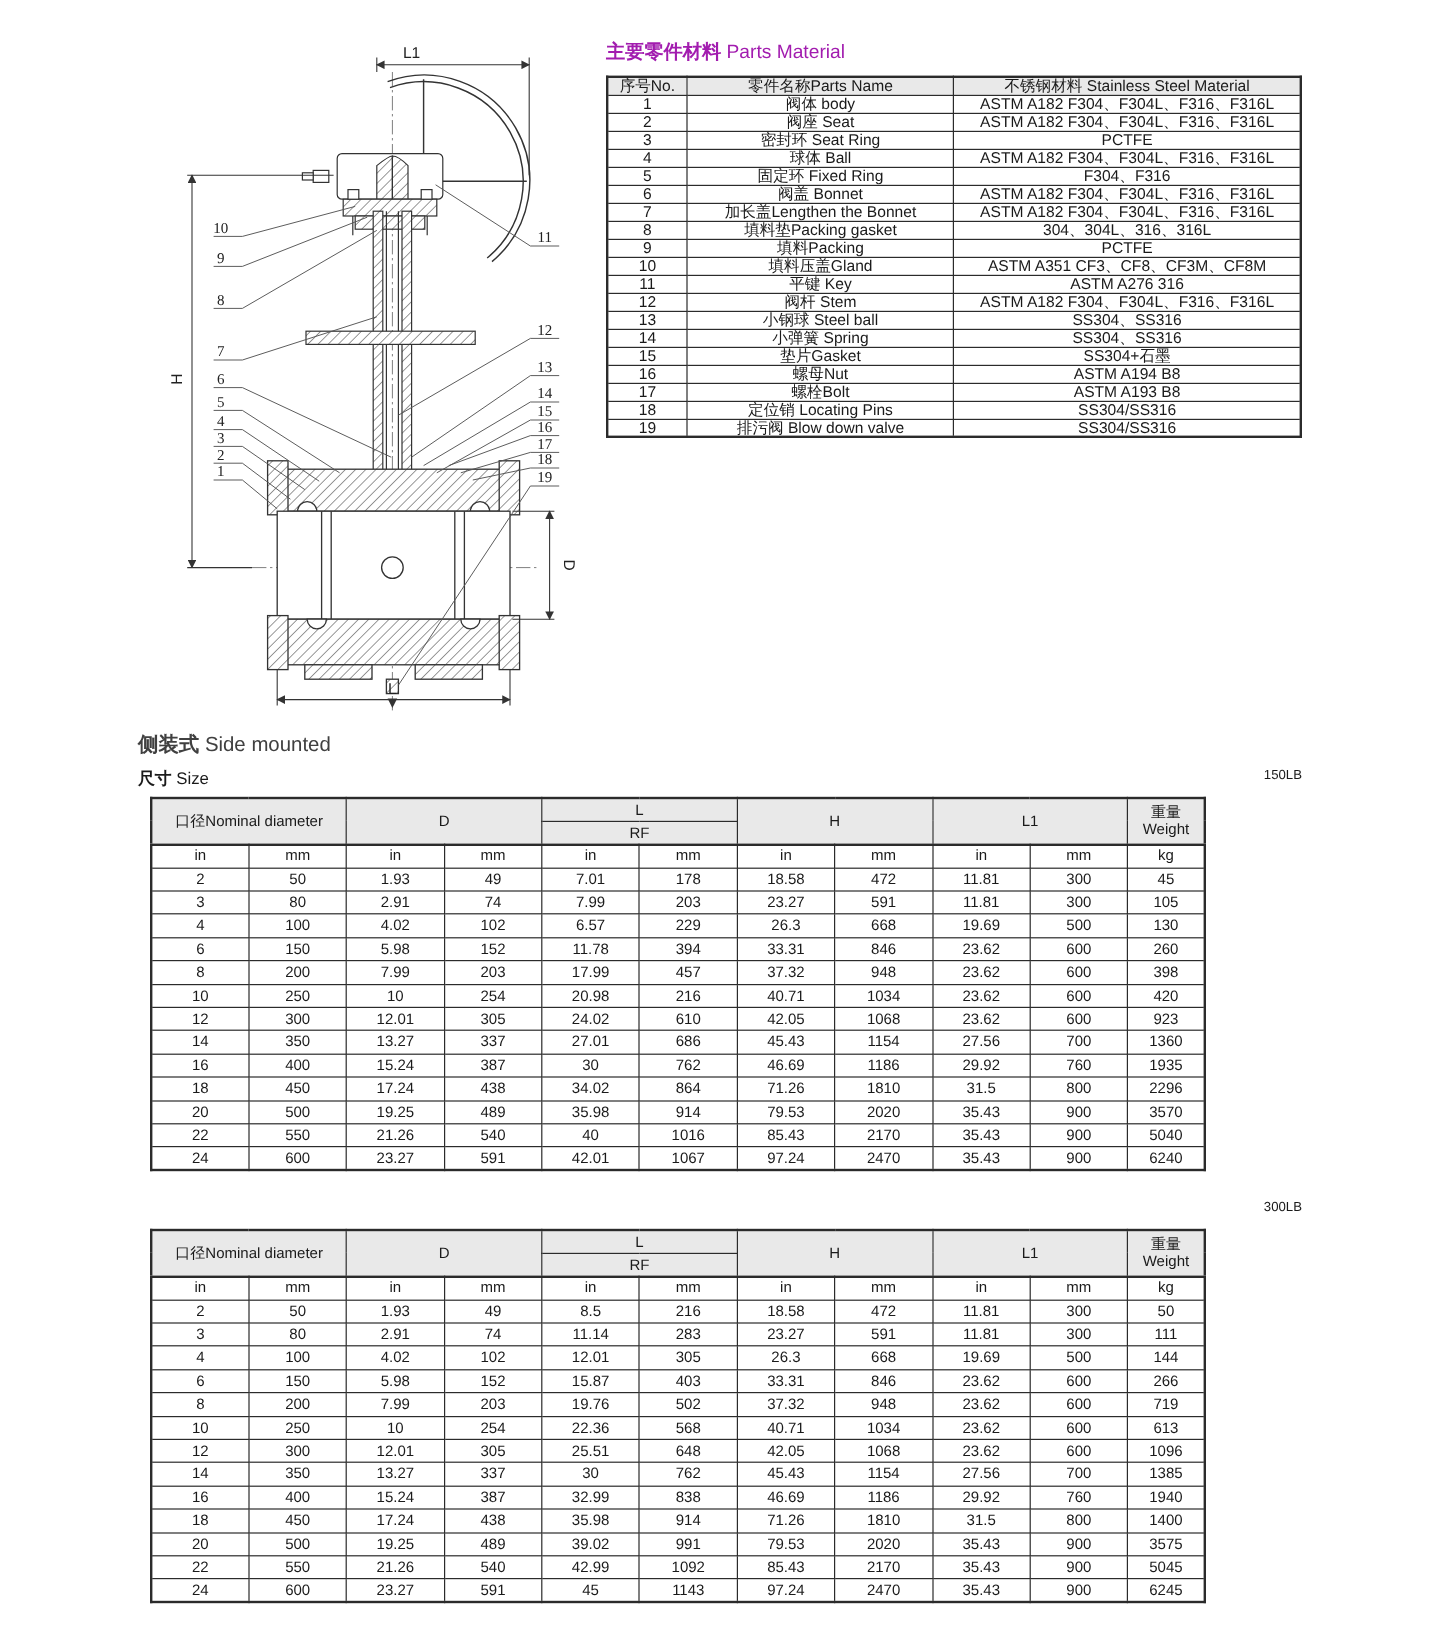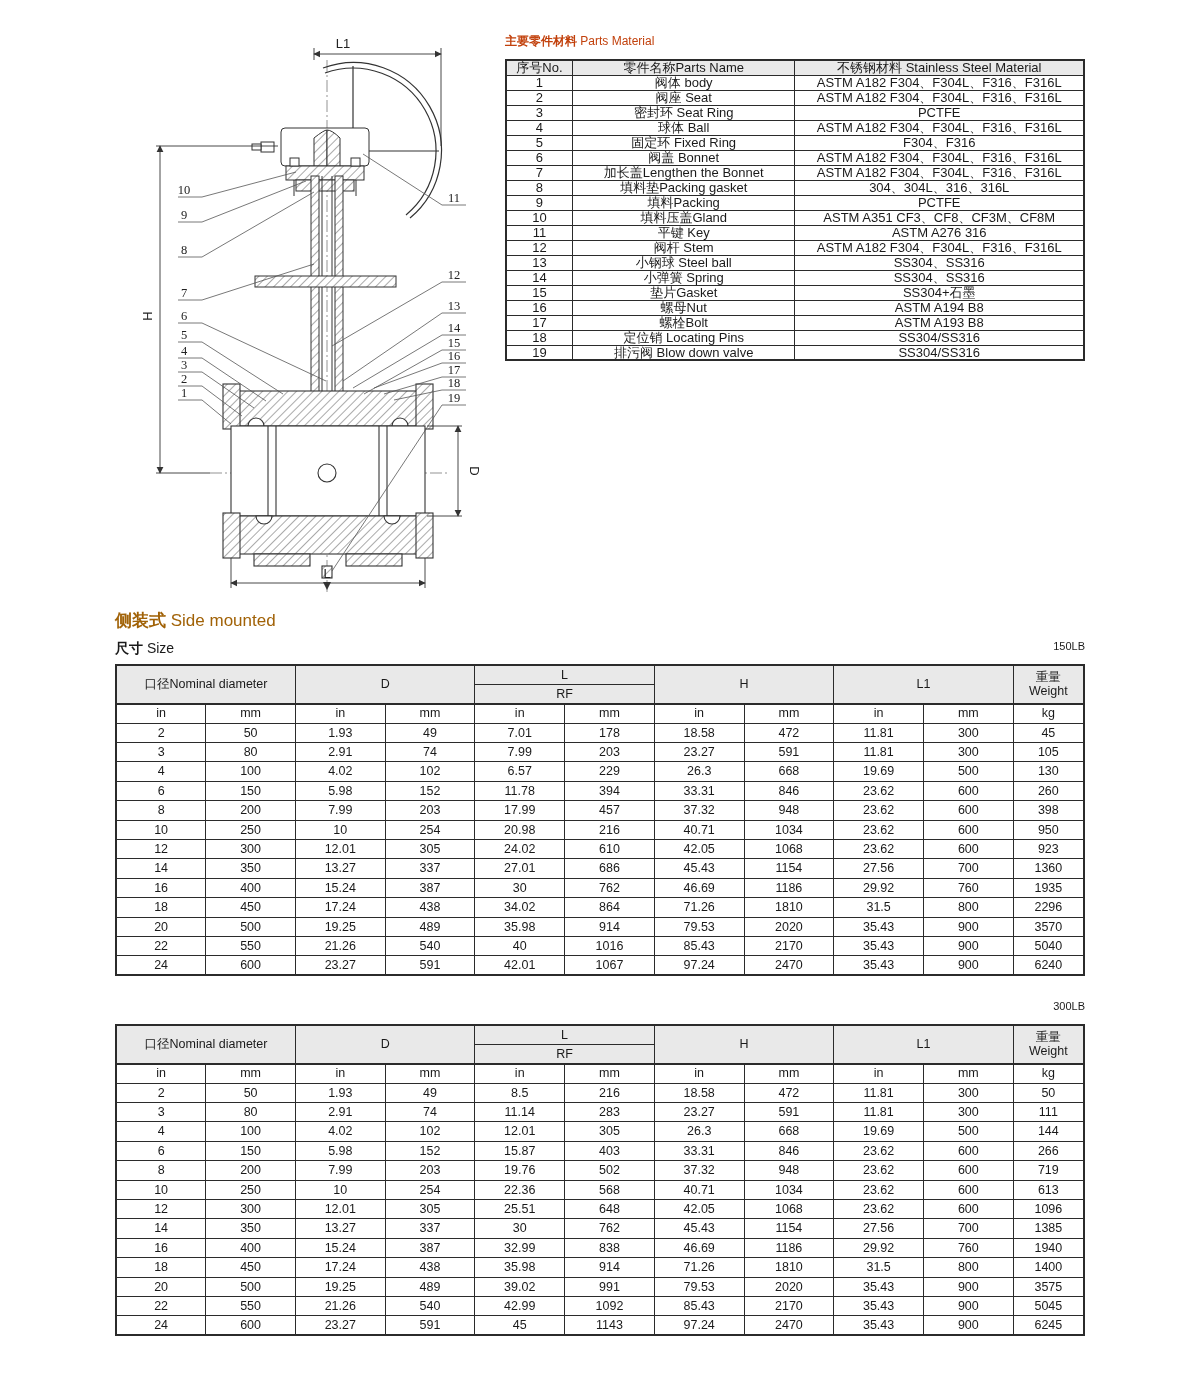--- a/index.html
+++ b/index.html
@@ -9,39 +9,39 @@
     font-family: "Liberation Sans", sans-serif;
     color: #1a1a1a;
   }
   
   .drawing-wrap { position: absolute; left: 118px; top: 26px; width: 386px; height: 586px; }
   svg text { font-family: "Liberation Serif", serif; fill: #222; }
   svg .dimlab { font-family: "Liberation Sans", sans-serif; font-size: 13px; }
   svg .callout { font-size: 12.5px; }
   
   .parts-section { position: absolute; left: 505px; top: 33px; width: 580px; }
-  .parts-title { font-size: 12px; margin-bottom: 9px; color: #c2410c; }
+  .parts-title { font-size: 16px; margin-bottom: 9px; color: #a21caf; }
   .parts-title .zh { font-weight: bold; }
   table { border-collapse: collapse; table-layout: fixed; }
   .parts-table { width: 580px; border: 2px solid #2b2b2b; }
   .parts-table th, .parts-table td {
     border: 1px solid #2b2b2b; height: 15px; text-align: center;
     font-size: 13px; font-weight: normal; padding: 0 3px; line-height: 1.05;
     overflow: hidden; white-space: nowrap;
   }
   .parts-table thead th { background: #e9e9e9; }
   
   .side-heading { position: absolute; left: 115px; top: 609px; font-size: 17px; color: #0e7d9d; }
   .side-heading .zh { font-weight: bold; }
   .size-bar { position: absolute; left: 115px; top: 640px; width: 970px; font-size: 14px; }
   .size-bar .zh { font-weight: bold; margin-top: 25px; }
   .lb-label { position: absolute; right: 0; top: 0; font-size: 11px; font-weight: 400; }
   .lb-label-300 { position: absolute; left: 115px; top: 1000px; width: 970px; height: 18px; }
   
-  .dim-table { width: 970px; border: 2px solid #2b2b2b; position: absolute; left: 115px; padding-left: 32px; }
+  .dim-table { width: 880px; border: 2px solid #2b2b2b; position: absolute; left: 125px; padding-left: 32px; }
   .dim-table-150 { top: 664px; }
   .dim-table-300 { top: 1024px; }
   .dim-table th, .dim-table td {
     border: 1px solid #2b2b2b; height: 19.4px; text-align: center;
     font-size: 12.5px; font-weight: normal; padding: 0 2px; line-height: 1;
     overflow: hidden; white-space: nowrap;
   }
   .dim-table thead th { background: #e9e9e9; }
   .dim-table thead { border-bottom: 2px solid #2b2b2b; }
   .dim-table .wcell span { display: block; line-height: 1.15; }
@@ -307,21 +307,21 @@
         </tr>
         <tr>
           <td>19</td>
           <td>排污阀 Blow down valve</td>
           <td>SS304/SS316</td>
         </tr>
       </tbody>
   </table>
 </div>
 
-<div class="side-heading" style="color: #a16207;">
+<div class="side-heading" style="color: #404040;">
   <span class="zh">侧装式</span>
   <span class="en">Side mounted</span>
 </div>
 
 <div class="size-bar">
   <span class="zh">尺寸</span>
   <span class="en">Size</span>
   <span class="lb-label">150LB</span>
 </div>
 
@@ -440,21 +440,21 @@
         <td>10</td>
         <td>250</td>
         <td>10</td>
         <td>254</td>
         <td>20.98</td>
         <td>216</td>
         <td>40.71</td>
         <td>1034</td>
         <td>23.62</td>
         <td>600</td>
-        <td>950</td>
+        <td>420</td>
       </tr>
       <tr>
         <td>12</td>
         <td>300</td>
         <td>12.01</td>
         <td>305</td>
         <td>24.02</td>
         <td>610</td>
         <td>42.05</td>
         <td>1068</td>

